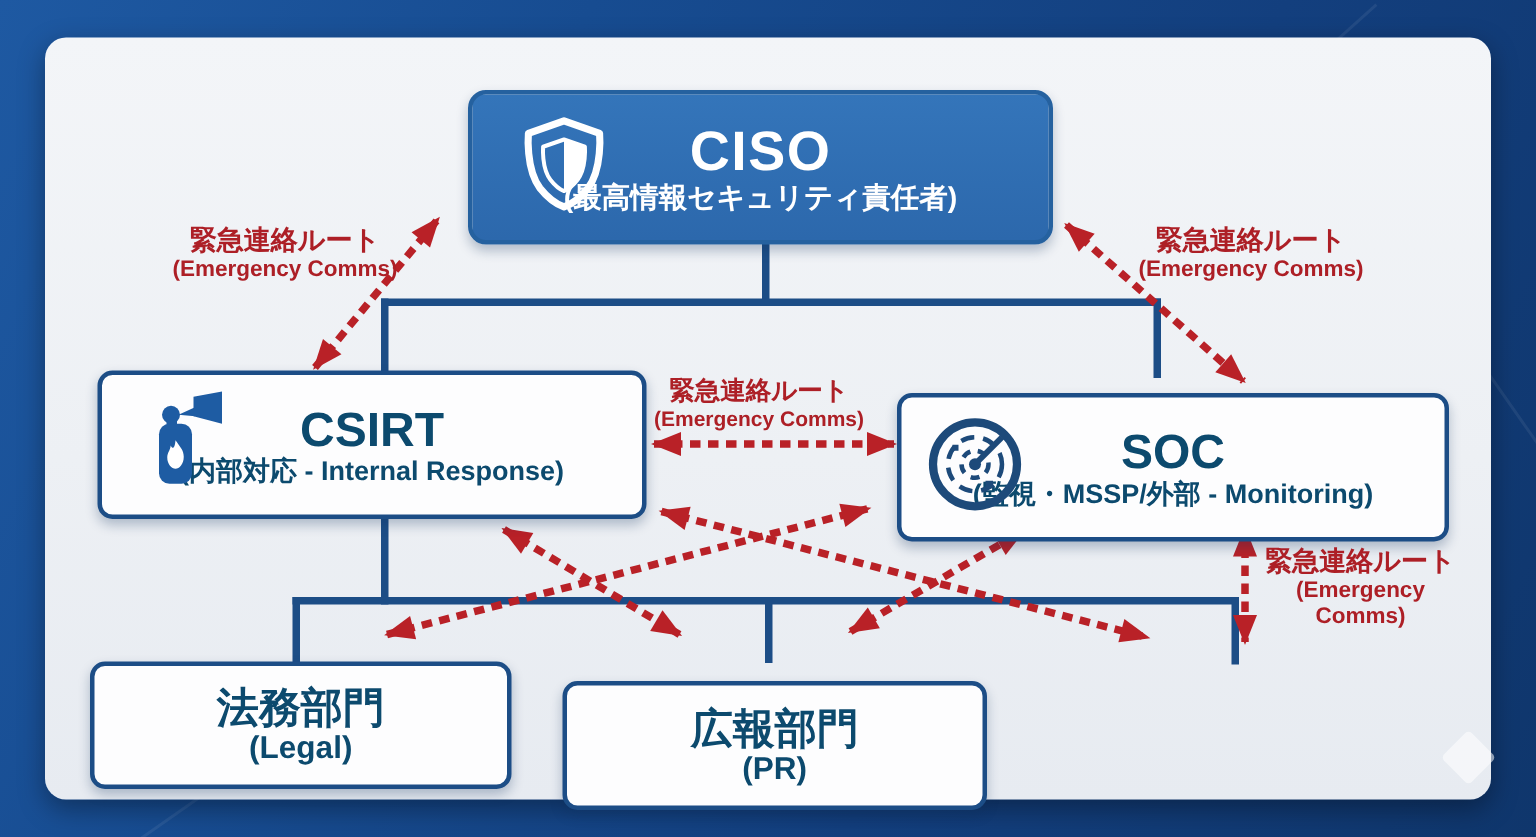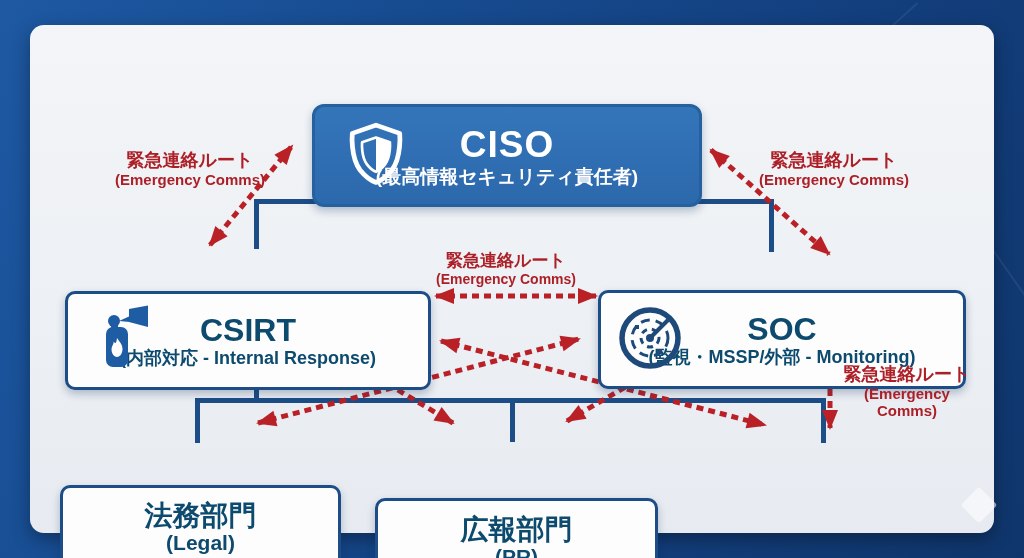--- a/index.html
+++ b/index.html
@@ -15,35 +15,35 @@
     box-shadow:0 6px 18px rgba(0,0,0,.35);
   }
   .diamond{
     position:absolute;left:966px;top:492px;width:26px;height:26px;
     background:rgba(255,255,255,.55);transform:rotate(45deg);border-radius:3px;
   }
   
   .node{
     position:absolute;border:3px solid #1c4d86;border-radius:10px;background:#fdfdfe;
     box-shadow:0 4px 8px rgba(15,45,90,.28);
-    display:flex;align-items:center;justify-content:center;text-align:center;margin-top:44px;
+    display:flex;align-items:center;justify-content:center;text-align:center;
   }
   .node .txt{width:100%;line-height:1.12;color:#0c4a6e;}
   .node .title{font-weight:bold;}
   .node .subtitle{font-weight:bold;}
   .node-ciso{
     left:312px;top:60px;width:384px;height:97px;border-radius:12px;
     background:linear-gradient(180deg,#3475ba 0%,#2c68ac 100%);
     border:3px solid #25619f;
   }
   .node-ciso .txt{color:#ffffff;}
   .node-ciso .title{font-size:37px;letter-spacing:1px;}
   .node-ciso .subtitle{font-size:19px;}
   .node-csirt{left:65px;top:247px;width:360px;height:93px;}
-  .node-soc{left:598px;top:246px;width:362px;height:93px;justify-content:flex-end;}
+  .node-soc{left:598px;top:262px;width:362px;height:93px;justify-content:flex-end;}
   .node-csirt .title,.node-soc .title{font-size:32px;}
   .node-csirt .subtitle,.node-soc .subtitle{font-size:18px;}
   .node-bottom .title{font-size:28px;}
   .node-bottom .subtitle{font-size:21px;}
   .node-legal{left:60px;top:441px;width:275px;height:79px;}
   .node-pr{left:375px;top:454px;width:277px;height:80px;}
   .node-itops{left:688px;top:441px;width:279px;height:79px;}
   .node-icon{position:absolute;left:24px;top:50%;transform:translateY(-50%);}
   .node-csirt .node-icon{left:26px;}
   .node-soc .node-icon{left:14px;}

